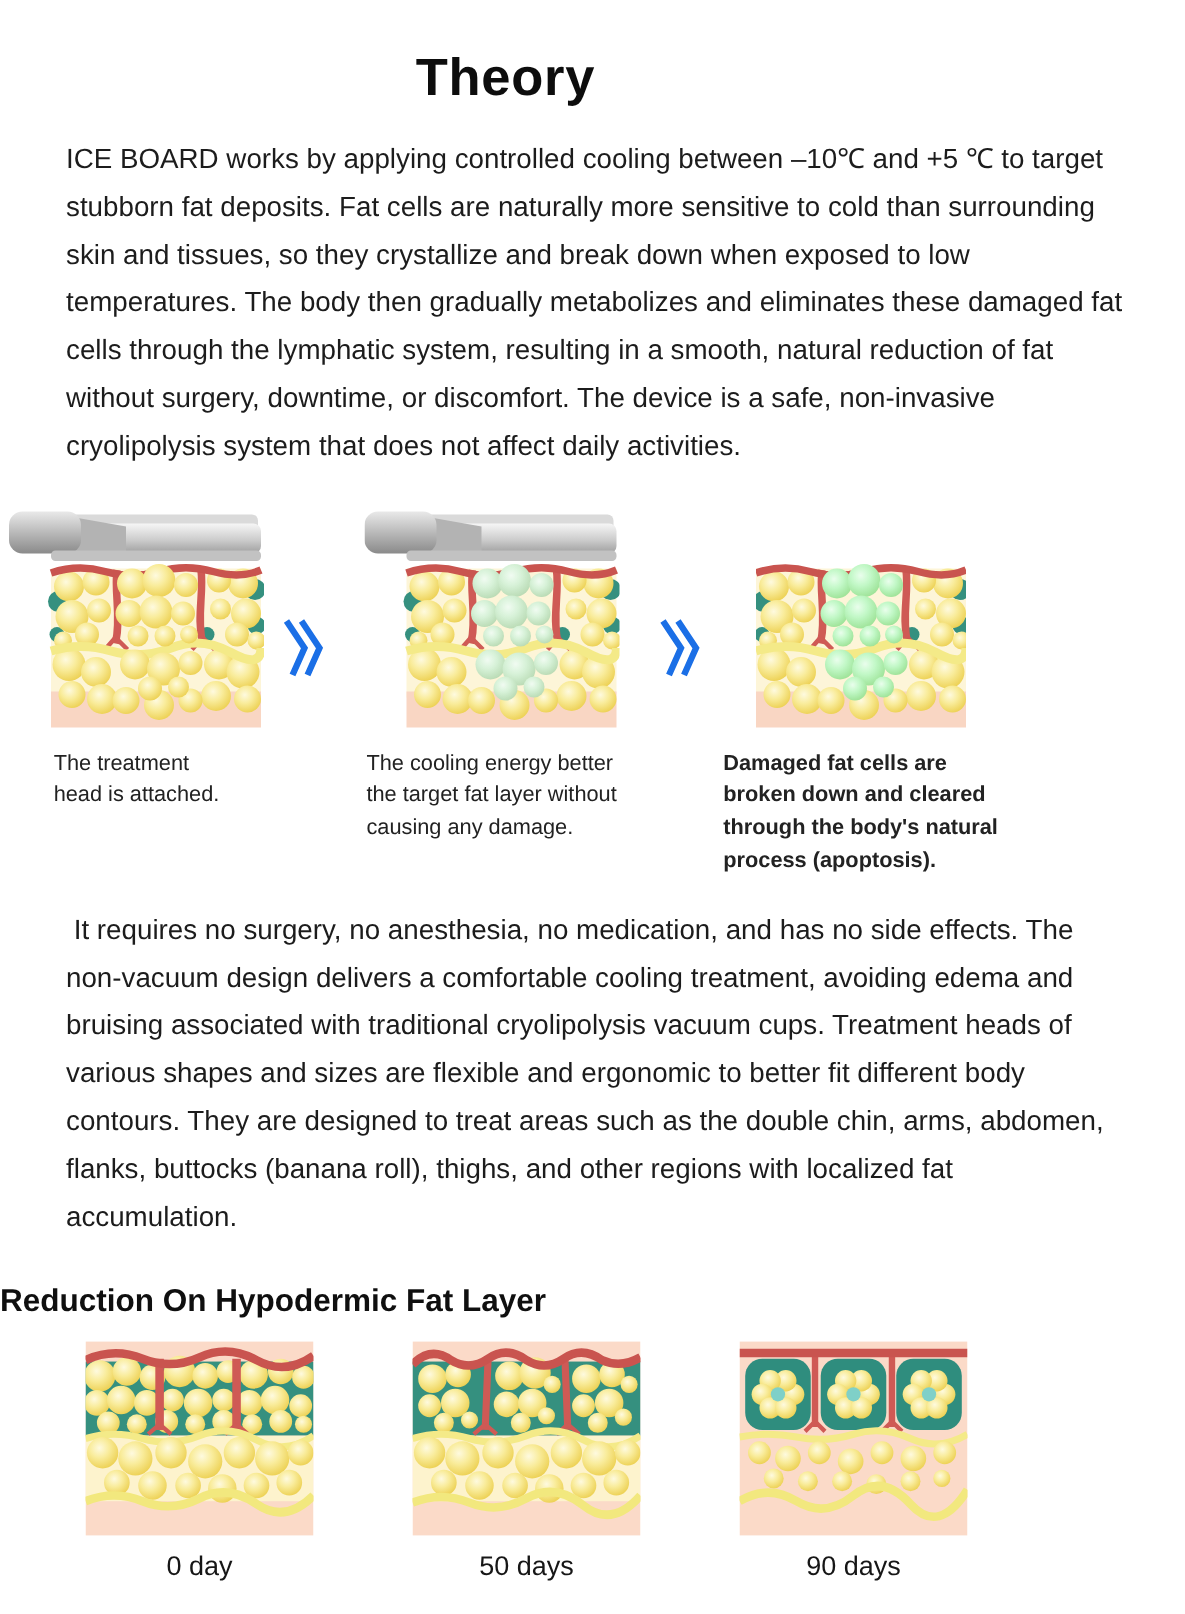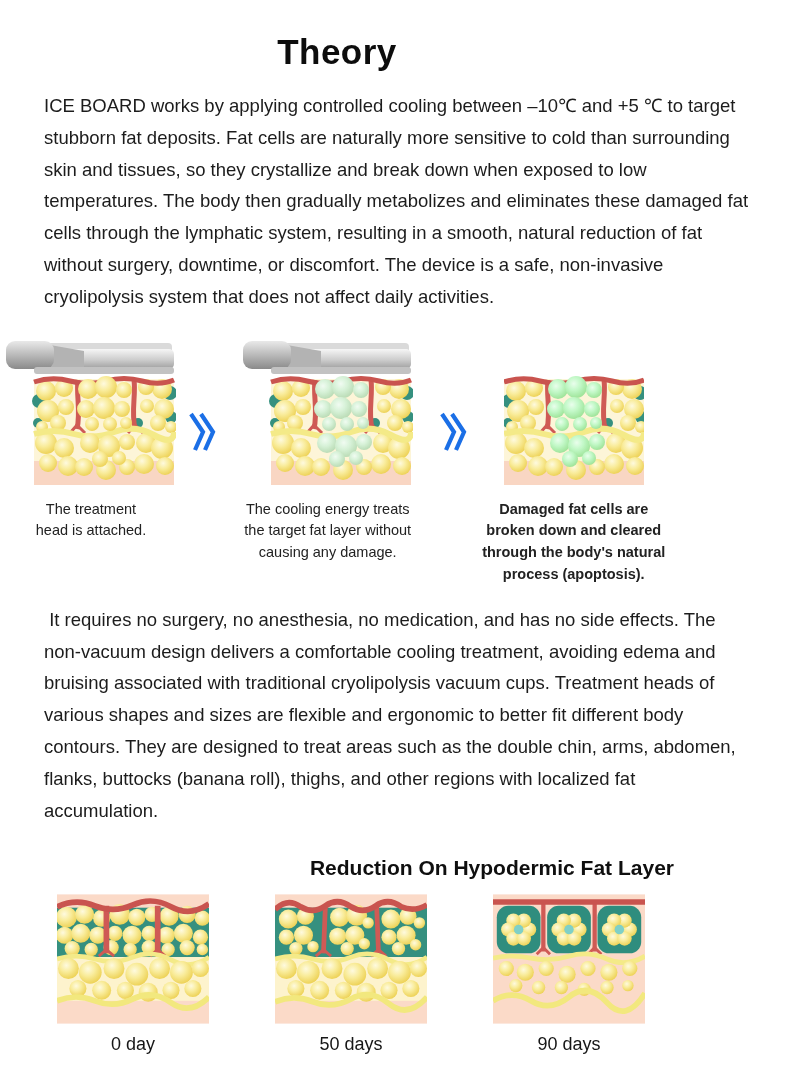--- a/index.html
+++ b/index.html
@@ -29,30 +29,30 @@
     margin-top:24px;
     display:flex; justify-content:center; align-items:flex-start;
   }
   .process-row figure { display:flex; flex-direction:column; align-items:center; }
   .fig-col-1 { width:196px; }
   .fig-col-2 { width:226px; }
   .fig-col-3 { width:216px;font-weight:bold; }
   .step-caption {
     margin-top:12px;
     font-size:14.5px; line-height:1.5; color:#222;
-    text-align:center; white-space:pre-line;
+    text-align:left; white-space:pre-line;
   }
   .arrow-wrap {
     width:44px; margin-top:72px;
     display:flex; justify-content:center;
   }
 
   h2.section-heading {
     margin-top:30px;
-    text-align:right;
+    text-align:left;
     font-size:21px; font-weight:bold; color:#0f0f0f;
   }
 
   .timeline-row {
     margin-top:14px;
     display:flex; justify-content:center; align-items:flex-start;
     gap:66px;
     padding-left:28px;
   }
   .timeline-row figure { display:flex; flex-direction:column; align-items:center; }
@@ -201,21 +201,21 @@
     <figure class="fig-col-2">
       <svg width="170" height="150" viewBox="0 0 170 150">
         <g transform="translate(28,36)">
           <use href="#skinblock"></use>
           <g filter="url(#fcool)">
               <use href="#cellsC" fill="url(#gc)"></use>
             </g>
         </g>
         <use href="#applic" transform="translate(0,2)"></use>
       </svg>
-      <figcaption class="step-caption">The cooling energy treats
+      <figcaption class="step-caption">The cooling energy better
 the target fat layer without
 causing any damage.</figcaption>
     </figure>
 
     <div class="arrow-wrap">
       <svg width="32" height="46" viewBox="0 0 32 46">
         <polyline points="5,5 17,23 9,41" stroke="#1b6fe6" stroke-width="4.2" fill="none"></polyline>
         <polyline points="15,5 27,23 19,41" stroke="#1b6fe6" stroke-width="4.2" fill="none"></polyline>
       </svg>
     </div>

